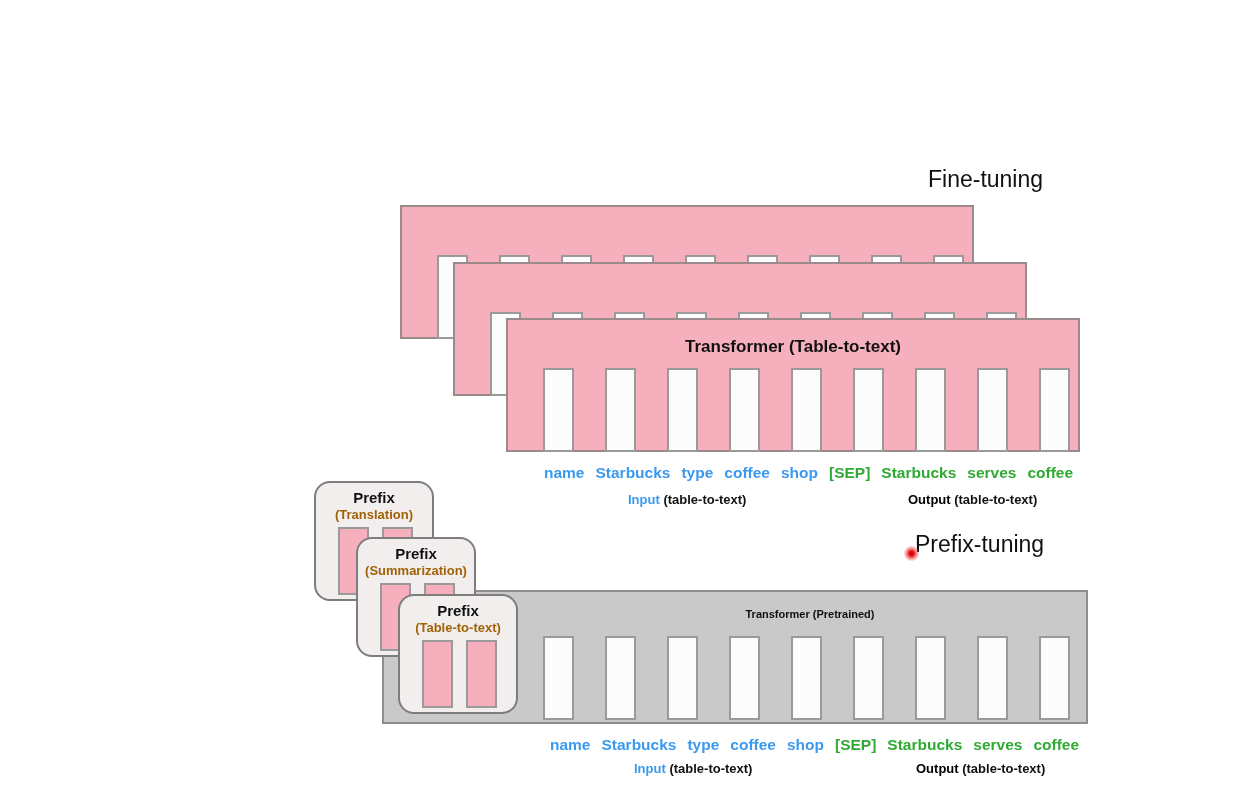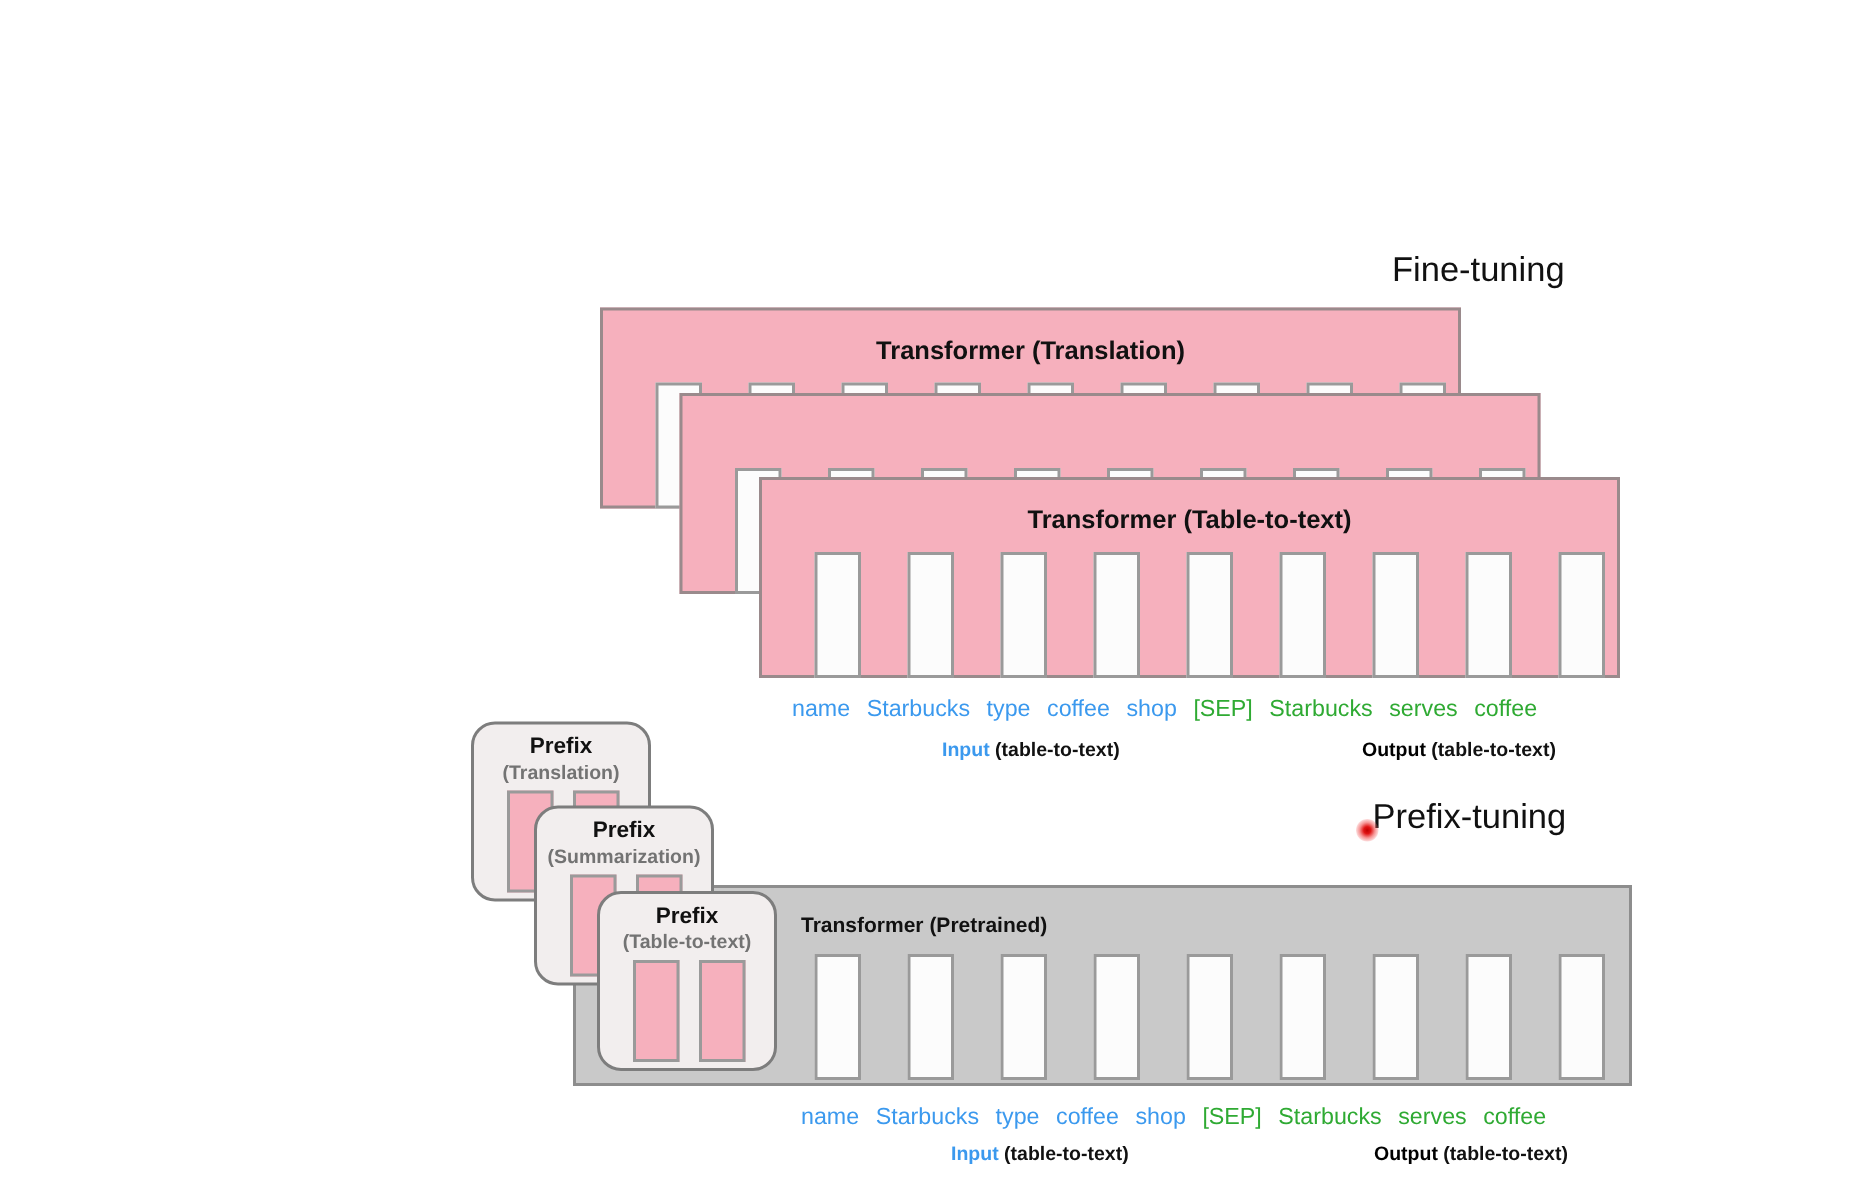--- a/index.html
+++ b/index.html
@@ -109,24 +109,24 @@
     background: #c9c9c9;
     border: 2px solid #8d8d8d;
     box-sizing: border-box;
     z-index: 2;
   }
   #block-pretrained .block-label {
     position: absolute;
     left: 150px;
     right: 0;
     top: 16px;
-    text-align: left;
-    font-family: "Liberation Sans", sans-serif;
-    font-weight: bold;
-    font-size: 14px;
+    text-align: center;
+    font-family: "Liberation Sans", sans-serif;
+    font-weight: bold;
+    font-size: 11px;
     color: #111111;
     white-space: nowrap;
   }
 
   
   .prefix-box {
     position: absolute;
     width: 120px;
     height: 120px;
     background: #f2eeee;
@@ -146,21 +146,21 @@
     white-space: nowrap;
   }
   .prefix-box .prefix-sub {
     position: absolute;
     left: 0; right: 0;
     top: 24px;
     text-align: center;
     font-family: "Liberation Sans", sans-serif;
     font-weight: bold;
     font-size: 13px;
-    color: #737373;
+    color: #a16207;
     white-space: nowrap;
   }
   .slot-pink {
     position: absolute;
     background: #f6b0bd;
     border: 2px solid #9a9a9a;
     box-sizing: border-box;
     width: 31px;
     height: 68px;
     top: 44px;
@@ -169,24 +169,25 @@
   .slot-pink.right { left: 66px; }
 
   #prefix-translation   { left: 314px; top: 481px; z-index: 3; }
   #prefix-summarization { left: 356px; top: 537px; z-index: 4; }
   #prefix-tabletotext   { left: 398px; top: 594px; z-index: 5; }
 
   
   .token-row {
     position: absolute;
     font-family: "Liberation Sans", sans-serif;
-    font-weight: normal;
+    font-weight: bold;
     font-size: 15.5px;
     white-space: nowrap;
     z-index: 6;
+    margin-left: 16px;
   }
   .token-row .tok { display: inline-block; margin-right: 11px; }
   .token-row .tok:last-child { margin-right: 0; }
   .tok.blue  { color: #3b99ee; }
   .tok.green { color: #2faa33; }
 
   .caption-row {
     position: absolute;
     font-family: "Liberation Sans", sans-serif;
     font-weight: bold;
@@ -209,21 +210,20 @@
 </style>
 </head>
 <body>
 
 <div id="slide">
 
 
   <div id="heading-finetuning" class="section-heading">Fine-tuning</div>
 
   <div id="block-translation" class="pink-block">
-    <div class="block-label">Transformer (Translation)</div>
     <div class="slots">
         <div class="slot-white" style="left: 35px; top: 48px; width: 31px; height: 84px;"></div>
         <div class="slot-white" style="left: 97px; top: 48px; width: 31px; height: 84px;"></div>
         <div class="slot-white" style="left: 159px; top: 48px; width: 31px; height: 84px;"></div>
         <div class="slot-white" style="left: 221px; top: 48px; width: 31px; height: 84px;"></div>
         <div class="slot-white" style="left: 283px; top: 48px; width: 31px; height: 84px;"></div>
         <div class="slot-white" style="left: 345px; top: 48px; width: 31px; height: 84px;"></div>
         <div class="slot-white" style="left: 407px; top: 48px; width: 31px; height: 84px;"></div>
         <div class="slot-white" style="left: 469px; top: 48px; width: 31px; height: 84px;"></div>
         <div class="slot-white" style="left: 531px; top: 48px; width: 31px; height: 84px;"></div>

